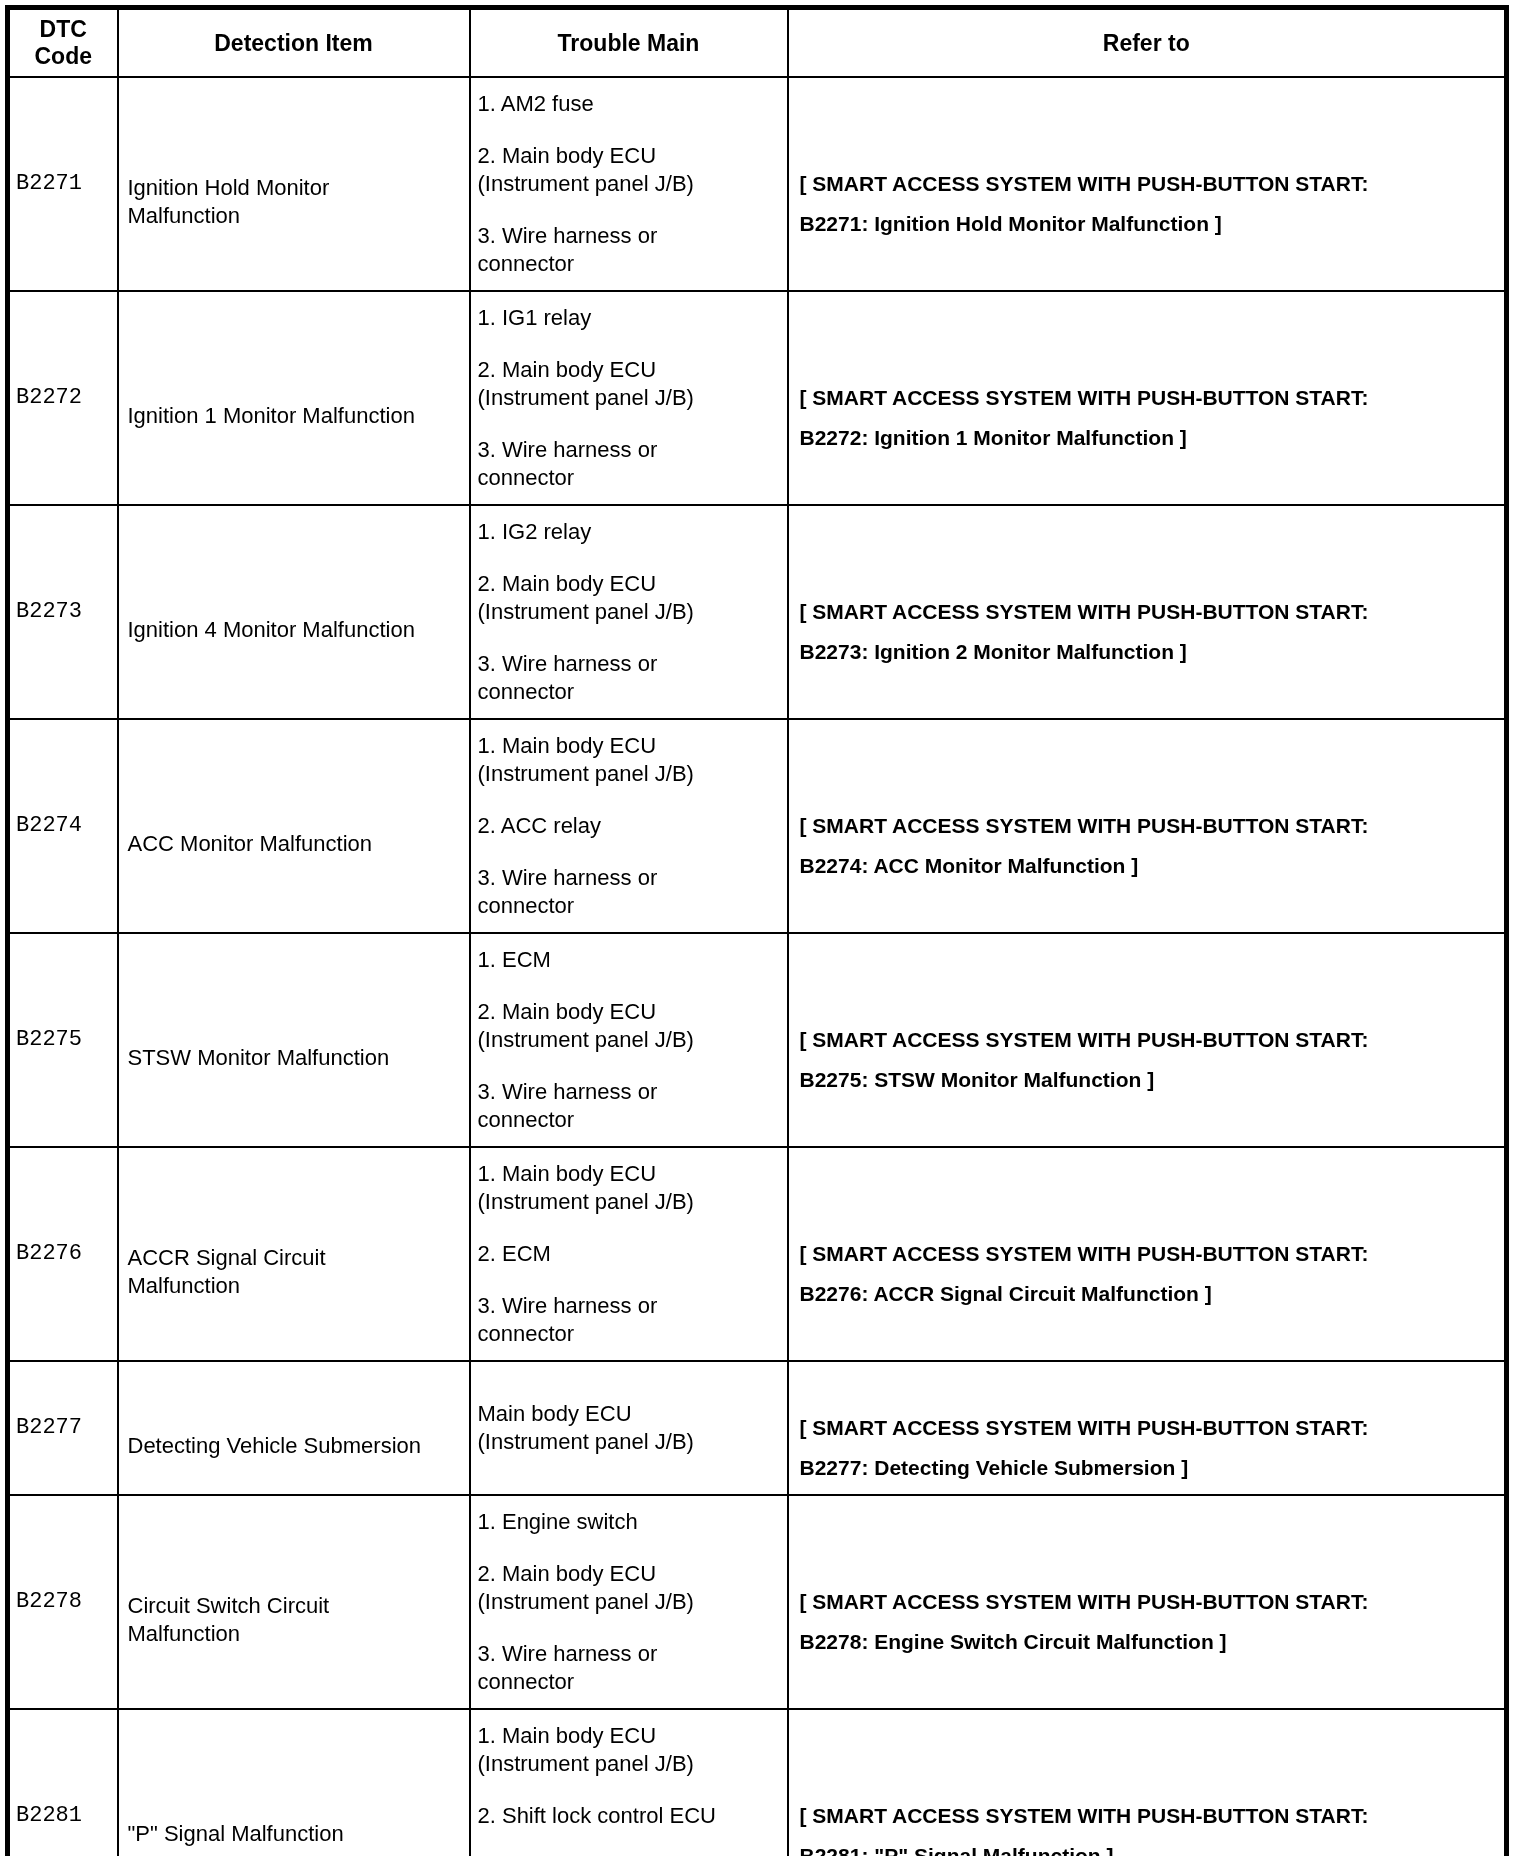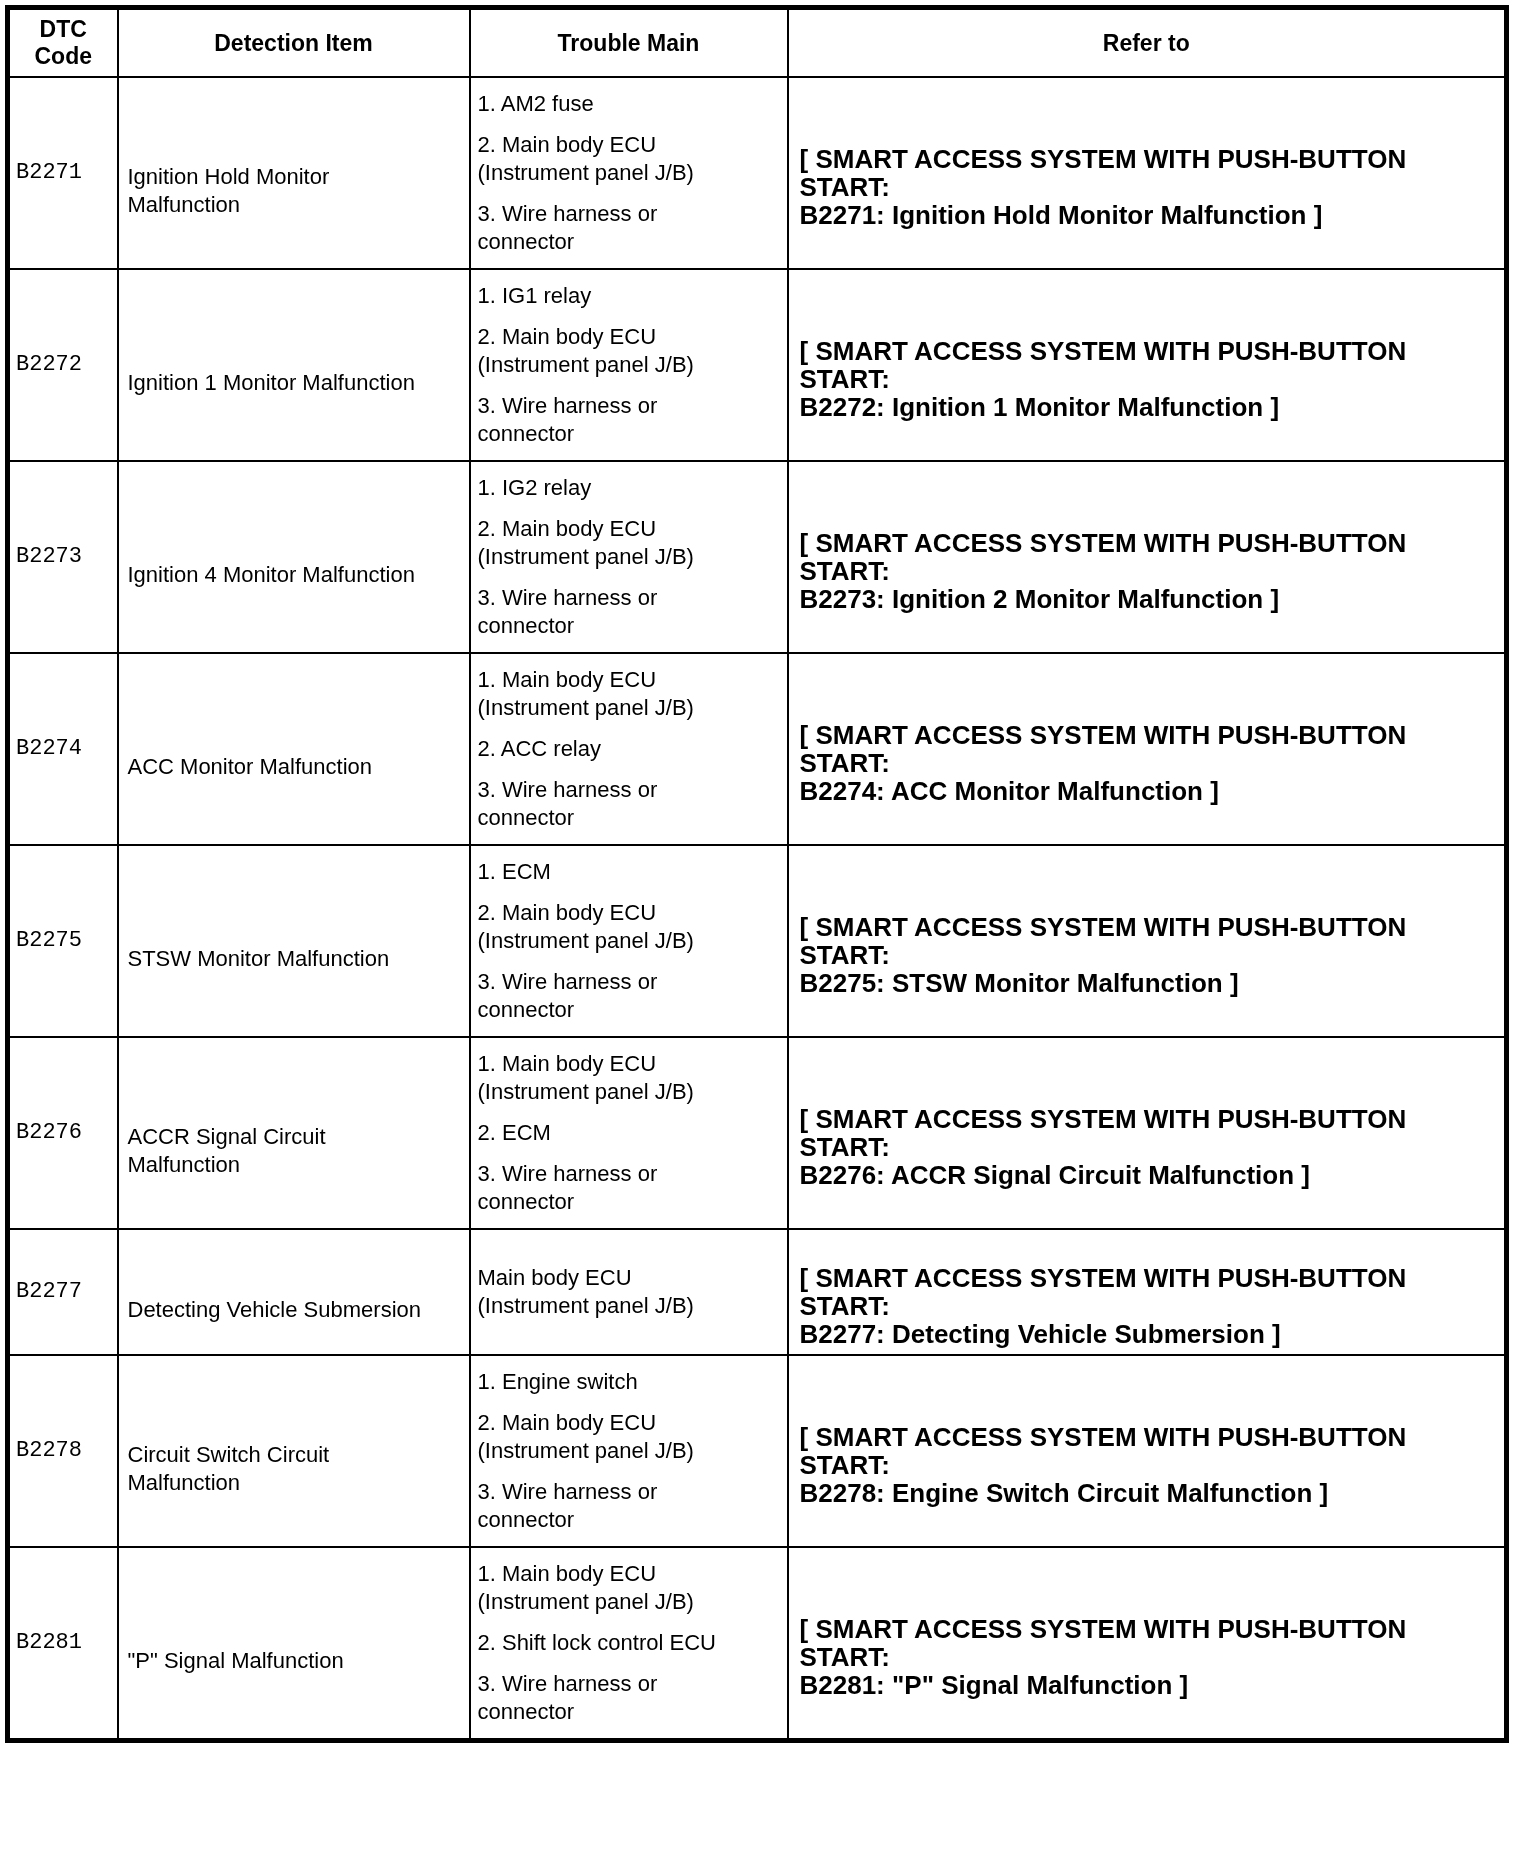--- a/index.html
+++ b/index.html
@@ -45,31 +45,31 @@
   td.col-item {
     padding: 12px 6px 4px 9px;
     white-space: pre-line;
   }
   td.col-area {
     padding: 0;
   }
   .area-list {
     display: flex;
     flex-direction: column;
-    gap: 13px;
+    gap: 24px;
     padding: 12px 4px 12px 7px;
   }
   .area-item {
     white-space: pre-line;
   }
   td.col-refer {
     padding: 6px 8px 6px 11px;
-    font-size: 26px;
+    font-size: 21px;
     font-weight: bold;
-    line-height: 28px;
+    line-height: 40px;
     white-space: pre-line;
   }
 </style>
 </head>
 <body>
 
 <table class="dtc-table">
   <colgroup>
     <col style="width:110px">
     <col style="width:352px">

